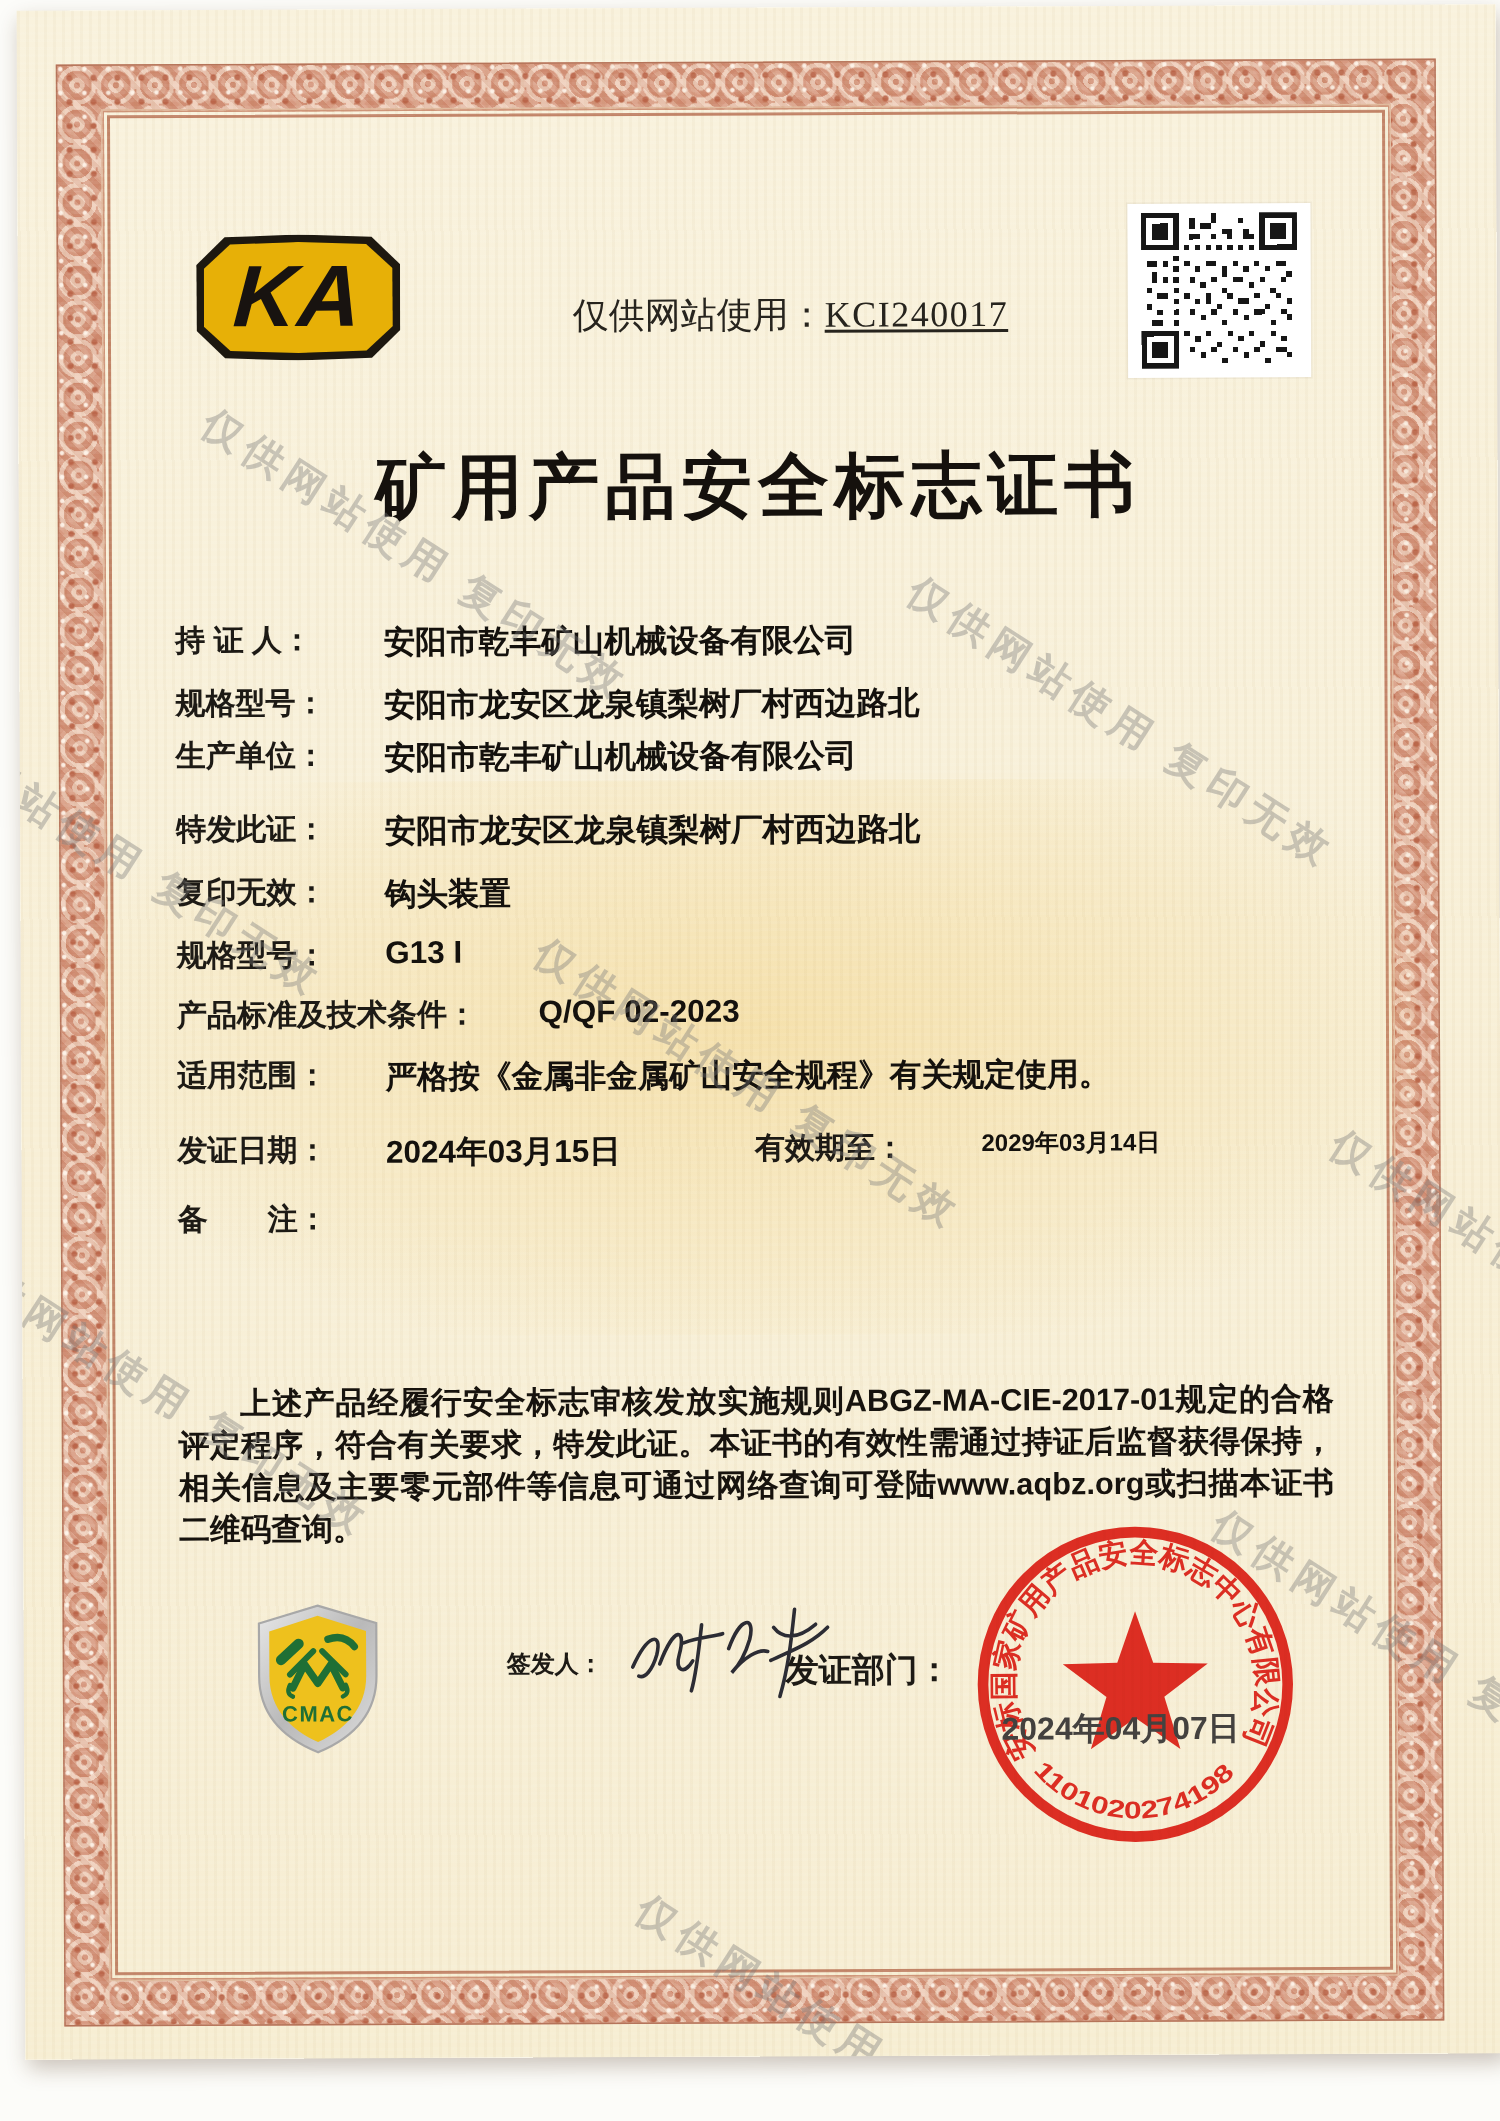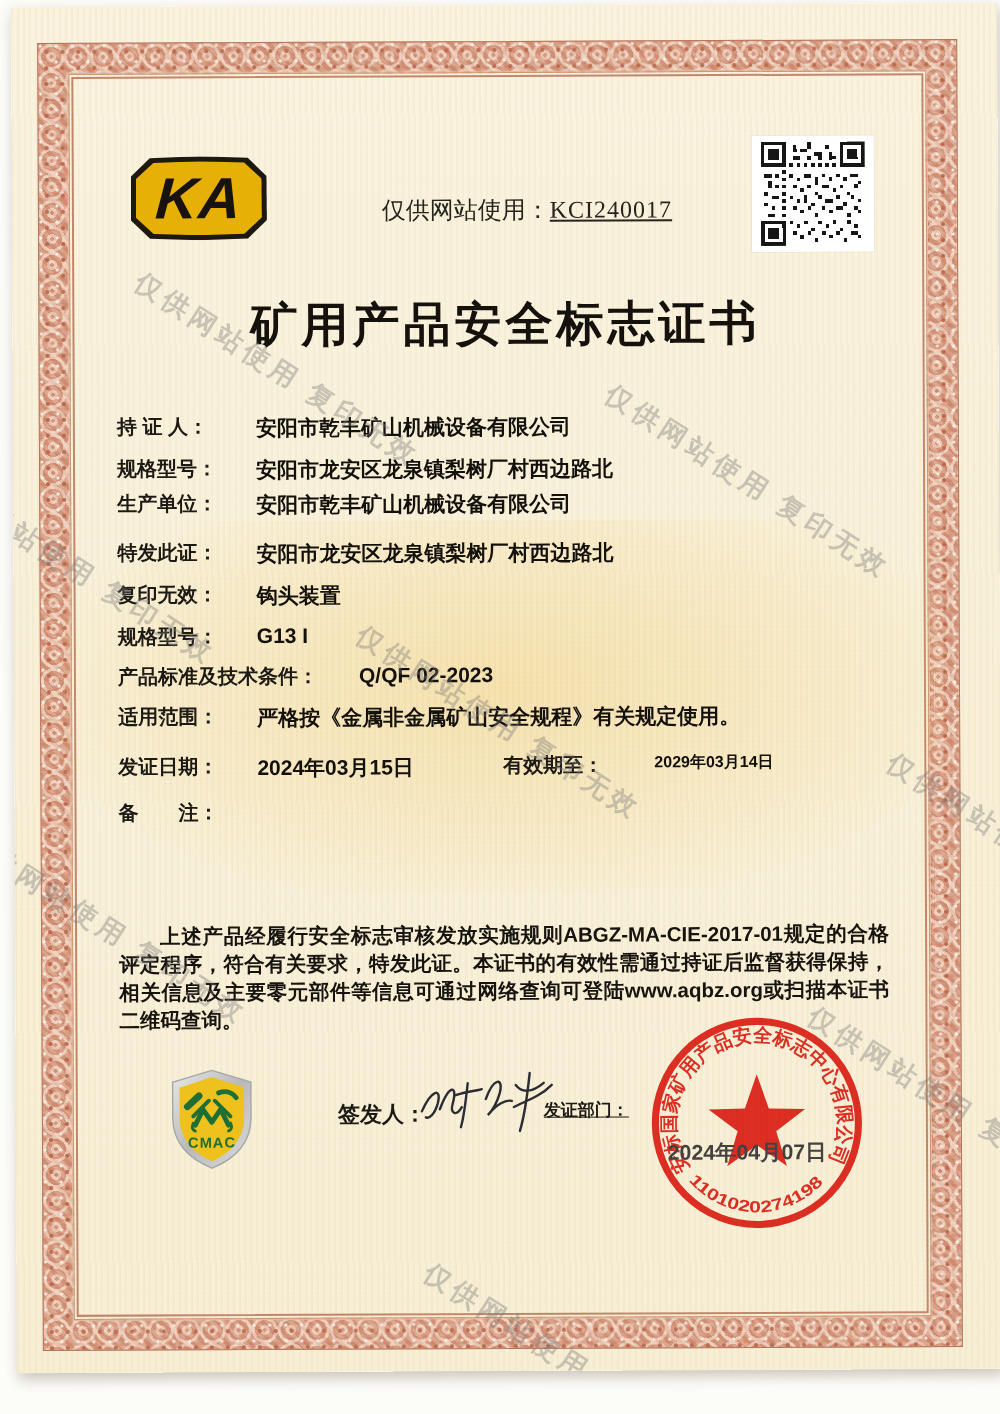--- a/index.html
+++ b/index.html
@@ -53,23 +53,23 @@
   .lbl{font-size:20px;font-weight:bold;color:#1d1a15;}
   .val{position:absolute;left:139px;top:1px;font-size:21px;font-weight:bold;color:#14110d;}
   .val-std{left:241px;}
   .lbl2{position:absolute;left:385px;top:0;}
   .val2{position:absolute;left:536px;top:1px;font-size:16px;font-weight:bold;color:#14110d;}
   
   .statement{position:absolute;left:104px;top:916px;width:770px;font-size:20.5px;font-weight:bold;
     color:#17130e;line-height:28px;text-align:justify;text-indent:2em;}
   
   .cmac{position:absolute;left:152px;top:1062px;width:88px;height:102px;}
-  .signer{position:absolute;left:322px;top:1094px;font-size:22px;font-weight:bold;color:#1d1a15;}
+  .signer{position:absolute;left:322px;top:1094px;font-size:16px;font-weight:bold;color:#1d1a15;}
   .sig{position:absolute;left:396px;top:1060px;width:152px;height:84px;}
-  .dept{position:absolute;left:528px;top:1094px;font-size:17px;font-weight:bold;color:#1d1a15;text-decoration:underline;}
+  .dept{position:absolute;left:508px;top:1094px;font-size:22px;font-weight:bold;color:#1d1a15;}
   .seal{position:absolute;left:609px;top:987px;width:264px;height:264px;z-index:6;
     mix-blend-mode:multiply;opacity:.95;}
   
   .wm{position:absolute;z-index:8;color:rgba(122,122,122,.38);font-size:27px;font-weight:bold;
     letter-spacing:5px;white-space:nowrap;transform:rotate(33deg);transform-origin:left top;pointer-events:none;}
 </style>
 </head>
 <body>
 
 <div class="paper">

